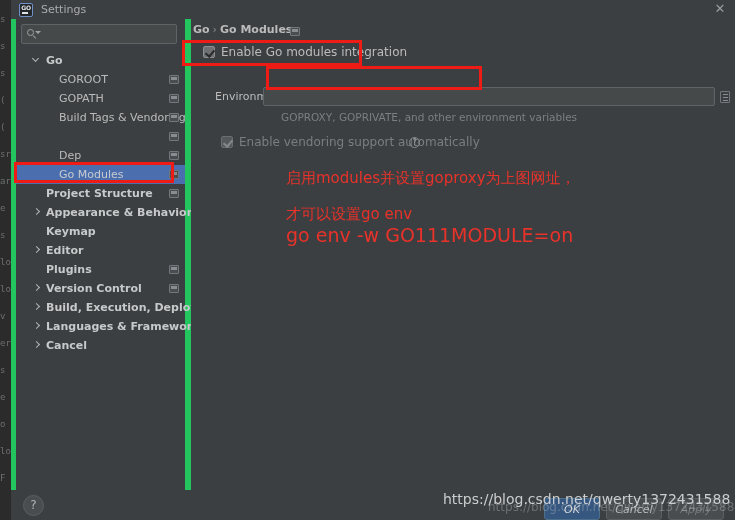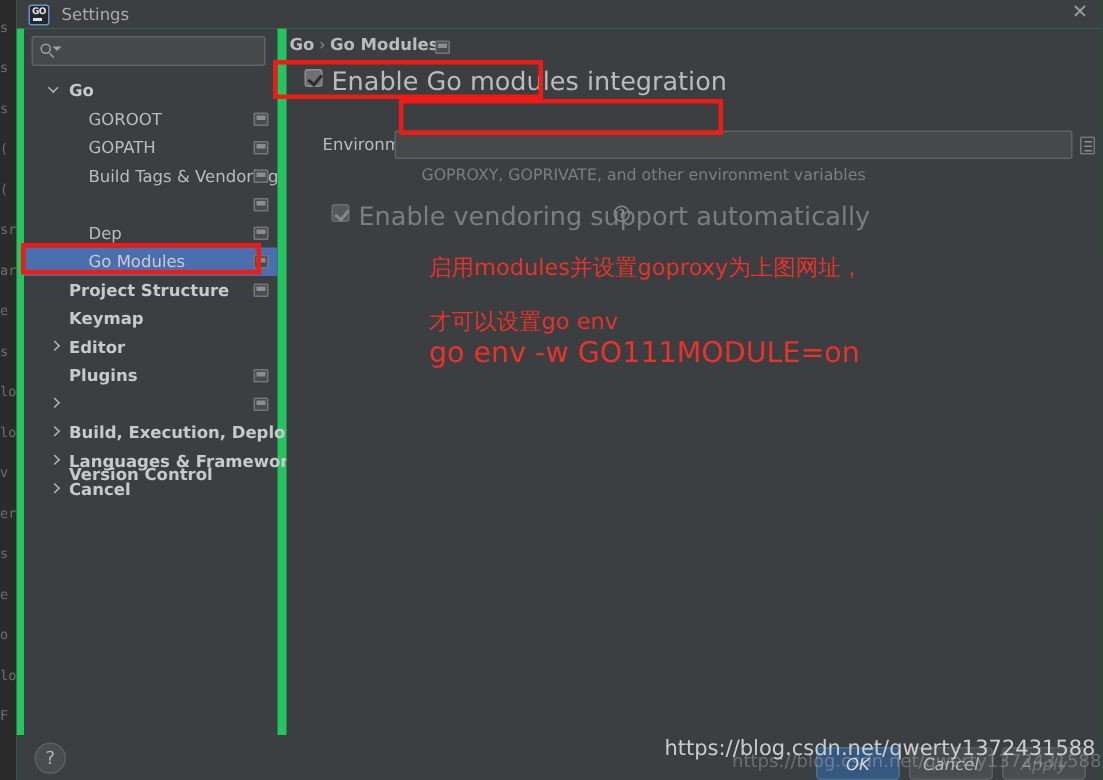--- a/index.html
+++ b/index.html
@@ -212,21 +212,21 @@
     border-right: 2px solid #2b2b2b;
     border-bottom: 2px solid #2b2b2b;
     transform: rotate(40deg);
   }
   .cbox.disabled .tick {
     border-right-color: #86898c;
     border-bottom-color: #86898c;
   }
   .cb-label {
     position: absolute; left: 18px; top: -1px;
-    font-size: 17px; color: #bbbbbb; white-space: nowrap;
+    font-size: 12px; color: #bbbbbb; white-space: nowrap;
   }
   .cb-label.disabled { color: #7b7e80; }
 
   .field-label {
     position: absolute;
     font-size: 11px; color: #bbbbbb;
     white-space: nowrap;
   }
   .env-input {
     position: absolute;
@@ -417,39 +417,45 @@
               <i></i>
             </div>
           </div>
           <div class="tree-row">
             <div class="tree-label bold" style="left: 30px;">Project Structure</div>
             <div class="scope-icon">
               <i></i>
             </div>
           </div>
           <div class="tree-row">
+            <div class="tree-arrow right" style="left: 17px;">
+              <div class="chev"></div>
+            </div>
+            <div class="tree-label bold" style="left: 30px;">Appearance &amp; Behavior</div>
+          </div>
+          <div class="tree-row">
             <div class="tree-label bold" style="left: 30px;">Keymap</div>
           </div>
           <div class="tree-row">
             <div class="tree-arrow right" style="left: 17px;">
               <div class="chev"></div>
             </div>
             <div class="tree-label bold" style="left: 30px;">Editor</div>
           </div>
           <div class="tree-row">
             <div class="tree-label bold" style="left: 30px;">Plugins</div>
             <div class="scope-icon">
               <i></i>
             </div>
           </div>
           <div class="tree-row">
             <div class="tree-arrow right" style="left: 17px;">
               <div class="chev"></div>
             </div>
-            <div class="tree-label bold" style="left: 30px; margin-top: 47px;">Version Control</div>
+            <div class="tree-label bold" style="left: 30px;">Version Control</div>
             <div class="scope-icon">
               <i></i>
             </div>
           </div>
           <div class="tree-row">
             <div class="tree-arrow right" style="left: 17px;">
               <div class="chev"></div>
             </div>
             <div class="tree-label bold" style="left: 30px;">Build, Execution, Deployment</div>
           </div>

